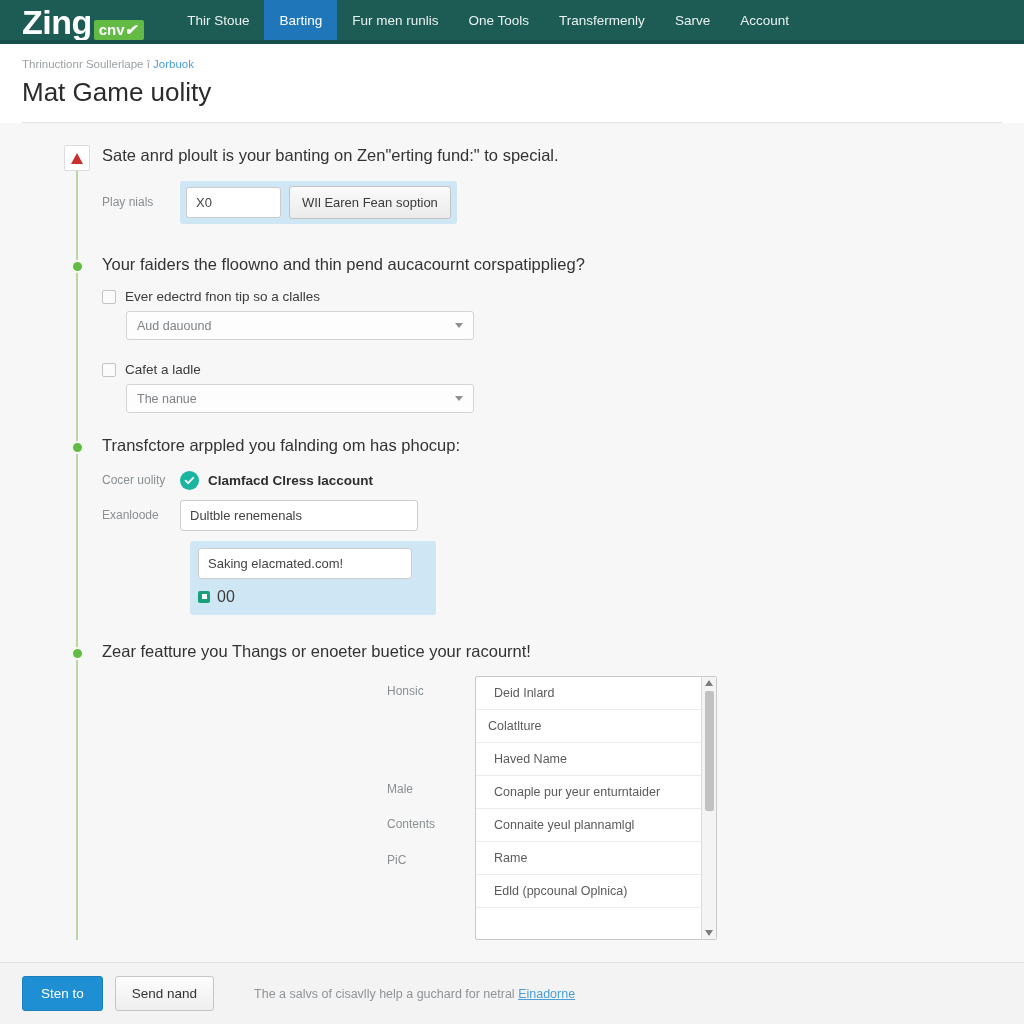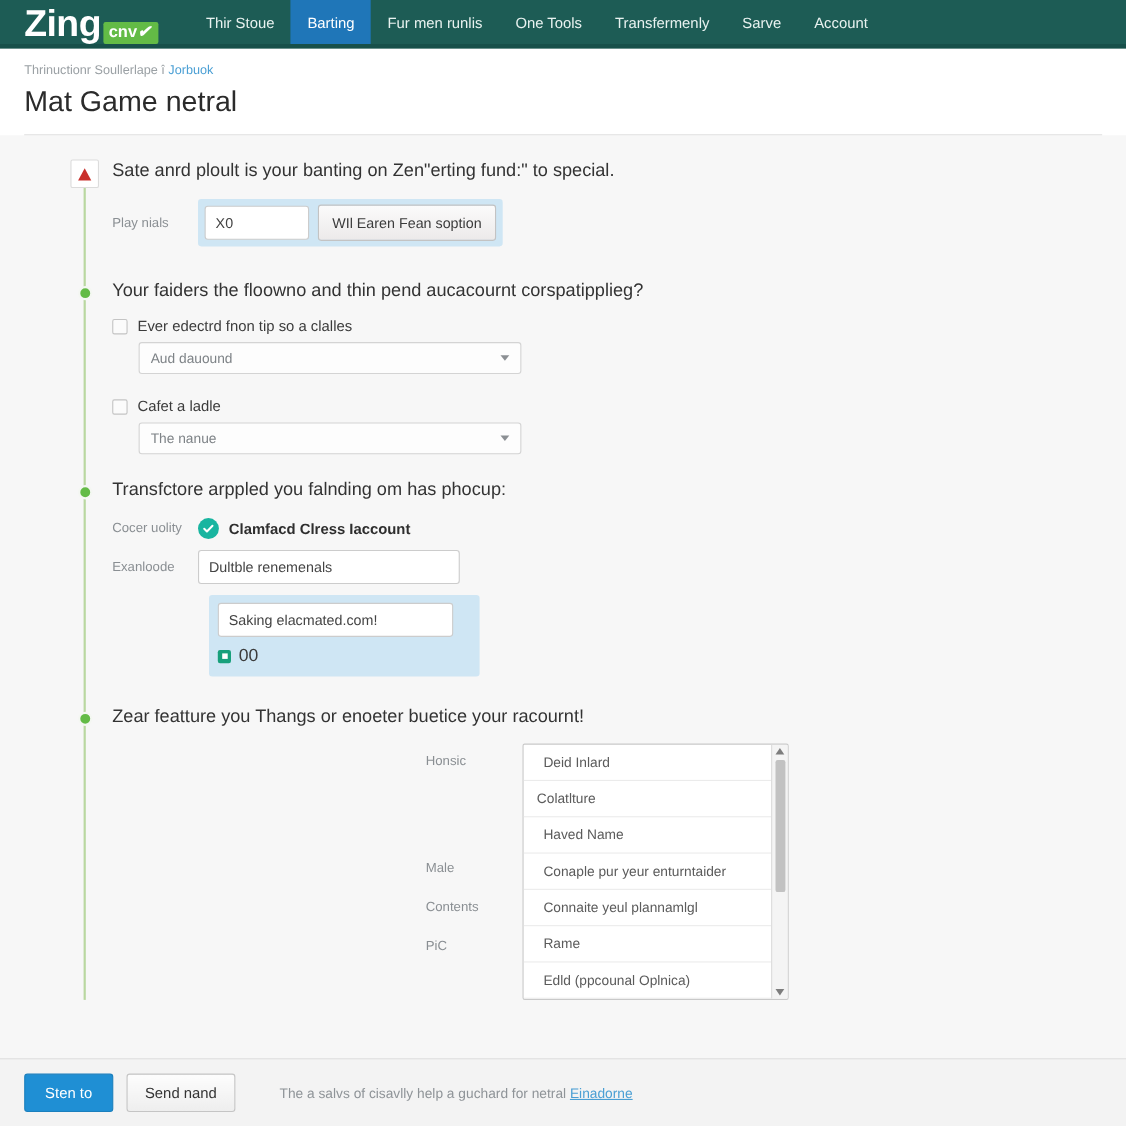--- a/index.html
+++ b/index.html
@@ -156,21 +156,21 @@
   .mini-sq i{ display:block;width:5px;height:5px;background:#ffffff; }
   .mini-val{ font-size:16px; color:#3c3c3c; }
 
   
   .listwrap{ display:flex;justify-content:center; }
   .listlabels{ width:88px; flex:none; position:relative; }
   .listlabels span{
     position:absolute; font-size:12px; color:#8a8f93; left:0;
   }
   .listbox{
-    width:242px; height:233px; background:#ffffff;
+    width:242px; height:264px; background:#ffffff;
     border:1px solid #c9c9c9; border-radius:2px;
     position:relative; overflow:hidden;
   }
   .listbox .opt{
     font-size:12.5px; color:#5b5b5b;
     padding:9px 12px; border-bottom:1px solid #ebebeb;
     white-space:nowrap; cursor:default;
   }
   .listbox .opt.pad{ padding-left:18px; }
   .lb-scroll{
@@ -231,21 +231,21 @@
     <a class="nav-item" href="#">Account</a>
   </div>
 </div>
 
 <div class="pagehead">
   <div class="breadcrumb">
     <span>Thrinuctionr Soullerlape</span>
     <span class="crumb-sep">î</span>
     <a class="crumb-link" href="#">Jorbuok</a>
   </div>
-  <h1 class="page-title">Mat Game netral</h1>
+  <h1 class="page-title">Mat Game uolity</h1>
   <div class="title-rule"></div>
 </div>
 
 <div class="content">
   <div class="timeline">
     <div class="tl-line"></div>
 
     <div class="step">
       <div class="step-marker">
         <div class="warn-box">

